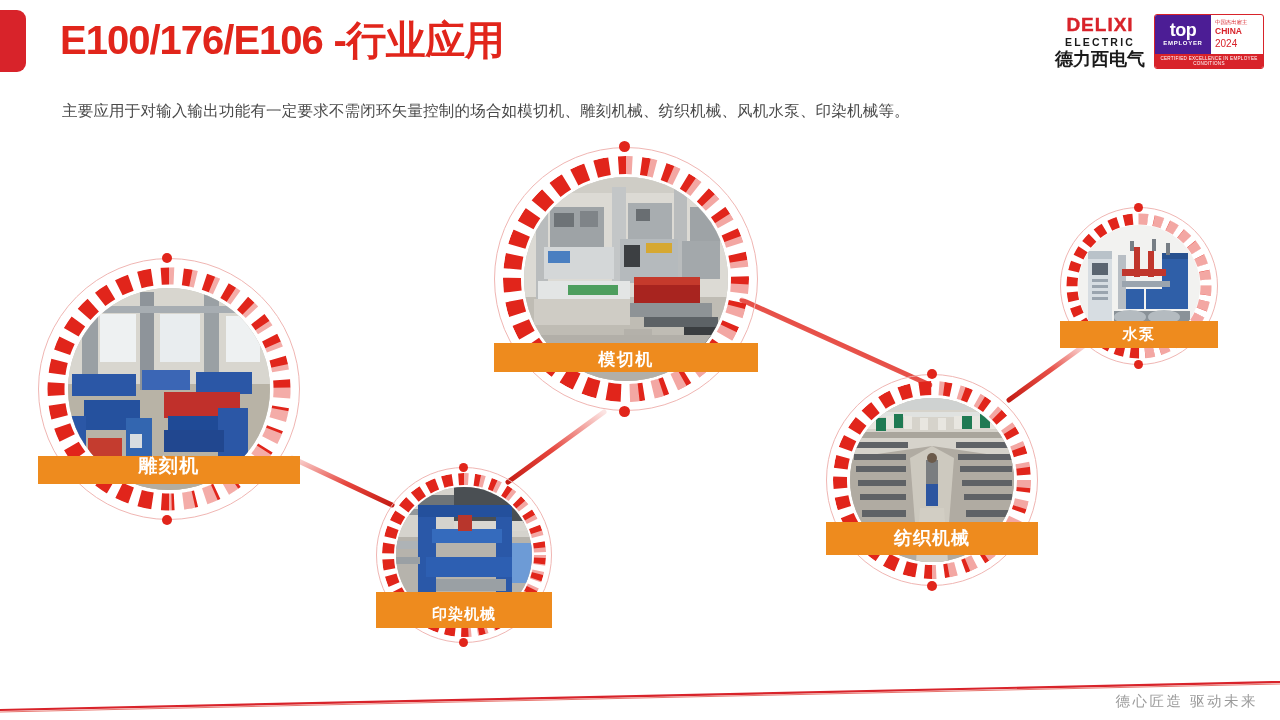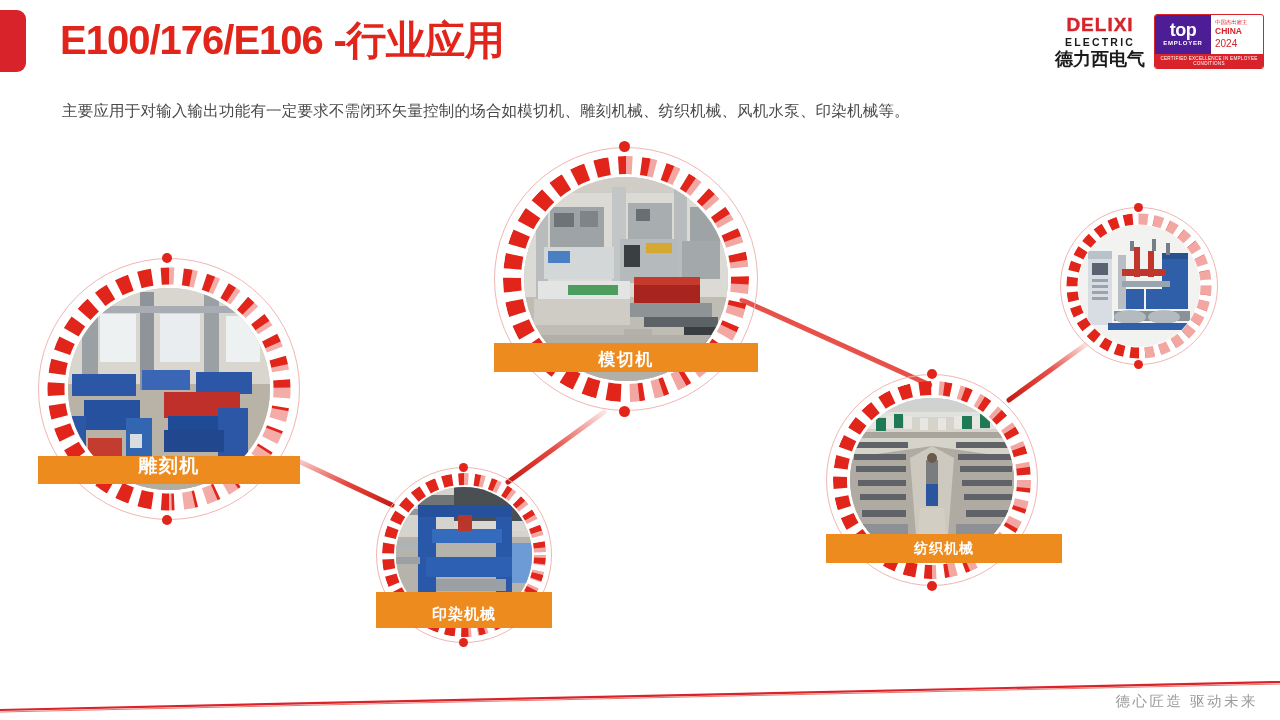--- a/index.html
+++ b/index.html
@@ -445,21 +445,21 @@
             <rect x="106" y="126" width="56" height="10"></rect>
           <rect x="0" y="142" width="60" height="12"></rect>
             <rect x="104" y="142" width="60" height="12"></rect>
         </g>
         <rect x="76" y="62" width="12" height="26" fill="#7a7d80"></rect>
         <rect x="76" y="86" width="12" height="22" fill="#2c55a0"></rect>
         <circle cx="82" cy="60" r="5" fill="#6b5a4a"></circle>
         <polygon points="70,110 94,110 98,164 66,164" fill="#d2cec4"></polygon>
       </svg>
     </div>
-    <div class="node-label" style="top:160px; font-size:14px; padding:7px 12px 8px; letter-spacing:1px;">纺织机械</div>
+    <div class="node-label" style="top:148px; font-size:18px; padding:7px 0 8px; letter-spacing:1px;">纺织机械</div>
     <div class="node-dot" style="left:101px; top:-5px; width:10px; height:10px;"></div>
     <div class="node-dot" style="left:101px; top:207px; width:10px; height:10px;"></div>
   </div>
 
   <div class="node" style="left:1060px; top:207px; width:158px; height:158px;">
     <div class="node-outer-ring"></div>
     <svg class="node-dash-ring" style="left:6px; top:6px; width:146px; height:146px;" viewBox="0 0 146 146">
       <circle cx="73" cy="73" r="67" fill="none" stroke="#E1251B" stroke-width="11" stroke-dasharray="9 6"></circle>
       <path d="M73 6 A67 67 0 0 1 140 73 A67 67 0 0 1 73 140" fill="none" stroke="#ffffff" stroke-width="12" stroke-dasharray="9 6" opacity="0.6"></path>
     </svg>
@@ -486,20 +486,21 @@
         <rect x="68" y="64" width="18" height="20" fill="#2f5fa8"></rect>
         <rect x="36" y="86" width="76" height="10" fill="#8a9298"></rect>
         <ellipse cx="52" cy="92" rx="16" ry="7" fill="#b4bbc0"></ellipse>
         <ellipse cx="86" cy="92" rx="16" ry="7" fill="#b4bbc0"></ellipse>
         <rect x="30" y="98" width="86" height="7" fill="#2f5fa8"></rect>
         <rect x="52" y="16" width="4" height="10" fill="#777e85"></rect>
         <rect x="74" y="14" width="4" height="12" fill="#777e85"></rect>
         <rect x="88" y="18" width="4" height="12" fill="#777e85"></rect>
       </svg>
     </div>
+    <div class="node-label" style="top:114px; font-size:15px; padding:5px 0 7px;">水泵</div>
     <div class="node-dot" style="left:74px; top:-4px; width:9px; height:9px;"></div>
     <div class="node-dot" style="left:74px; top:153px; width:9px; height:9px;"></div>
   </div>
 
 </div>
 
 <svg id="footer-line" viewBox="0 0 1280 60">
   <line x1="0" y1="50" x2="1280" y2="22" stroke="#D8232A" stroke-width="2.2"></line>
   <line x1="0" y1="52" x2="1280" y2="24" stroke="#E8766F" stroke-width="1"></line>
 </svg>

